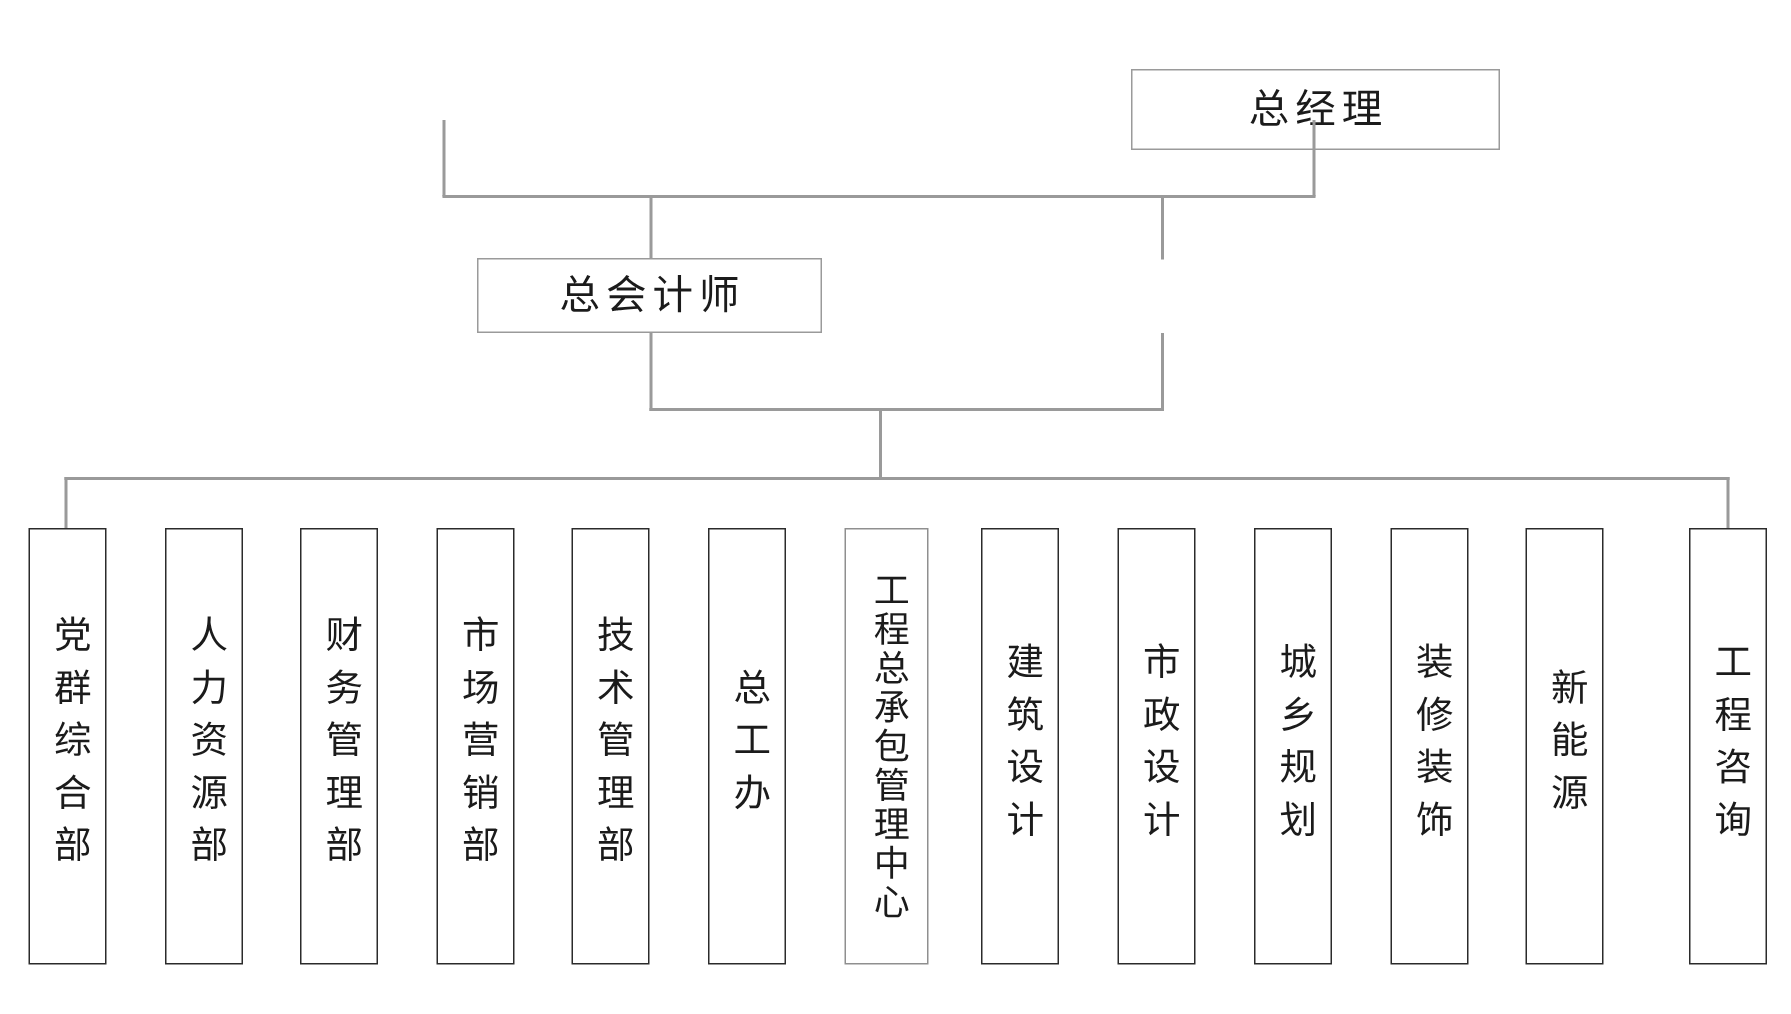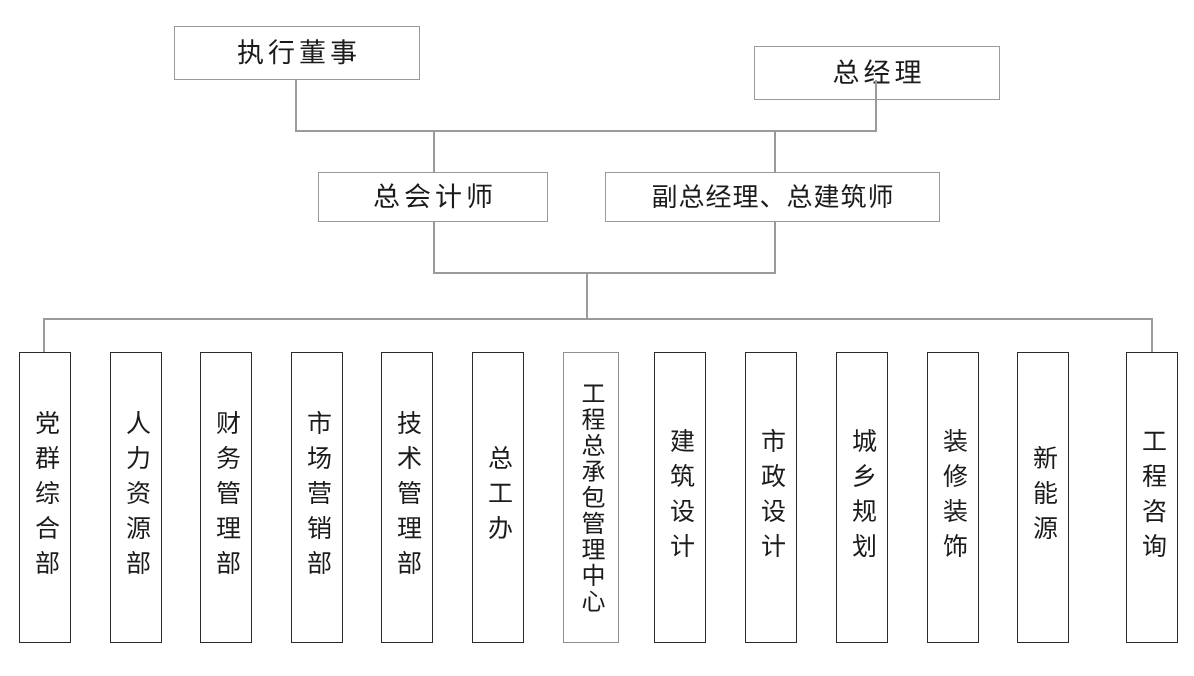--- a/index.html
+++ b/index.html
@@ -81,46 +81,40 @@
     background: #9a9a9a;
   }
   .line.h { height: 2px; }
   .line.v { width: 2px; }
 </style>
 </head>
 <body>
 
 <div id="org-chart">
 
-  <div class="node horiz" style="left:174px; top:26px; width:246px; height:54px;">
-    <span class="node-label">执行董事</span>
-  </div>
 
 
   <div class="node horiz" style="left:754px; top:26px; width:246px; height:54px;margin-top:20px;">
     <span class="node-label">总经理</span>
   </div>
 
   <div class="line v" style="left:295px; top:80px; height:51px;"></div>
 
   <div class="line v" style="left:875px; top:80px; height:51px;"></div>
 
   <div class="line h" style="left:295px; top:130px; width:582px;"></div>
 
   <div class="line v" style="left:433px; top:130px; height:43px;"></div>
 
   <div class="line v" style="left:774px; top:130px; height:43px;"></div>
 
   <div class="node horiz" style="left:318px; top:172px; width:230px; height:50px;">
     <span class="node-label">总会计师</span>
   </div>
 
-  <div class="node horiz tight" style="left:605px; top:172px; width:335px; height:50px;">
-    <span class="node-label">副总经理、总建筑师</span>
-  </div>
 
   <div class="line v" style="left:433px; top:222px; height:52px;"></div>
   <div class="line v" style="left:774px; top:222px; height:52px;"></div>
   <div class="line h" style="left:433px; top:272px; width:343px;"></div>
 
   <div class="line v" style="left:586px; top:272px; height:48px;"></div>
 
   <div class="line h" style="left:43px; top:318px; width:1110px;"></div>
   <div class="line v" style="left:43px; top:318px; height:36px;"></div>
   <div class="line v" style="left:1151px; top:318px; height:36px;"></div>

